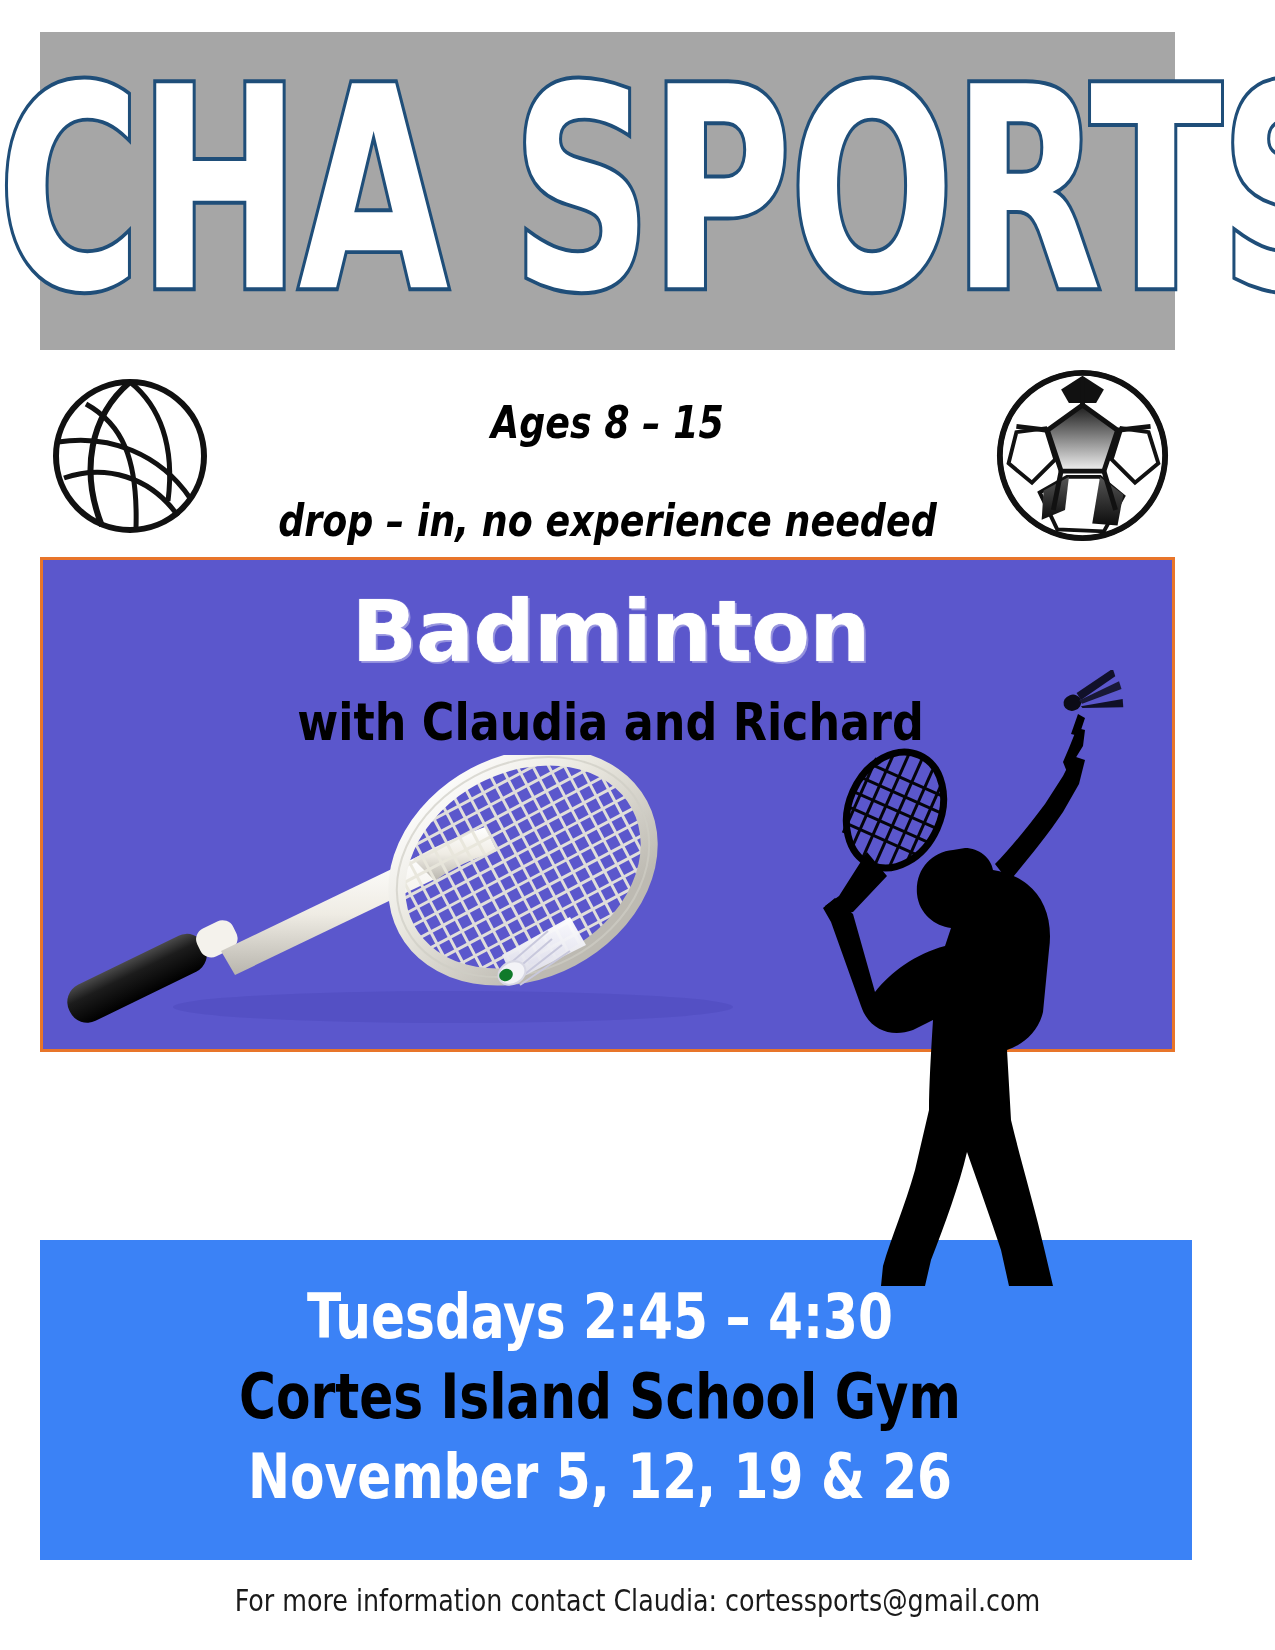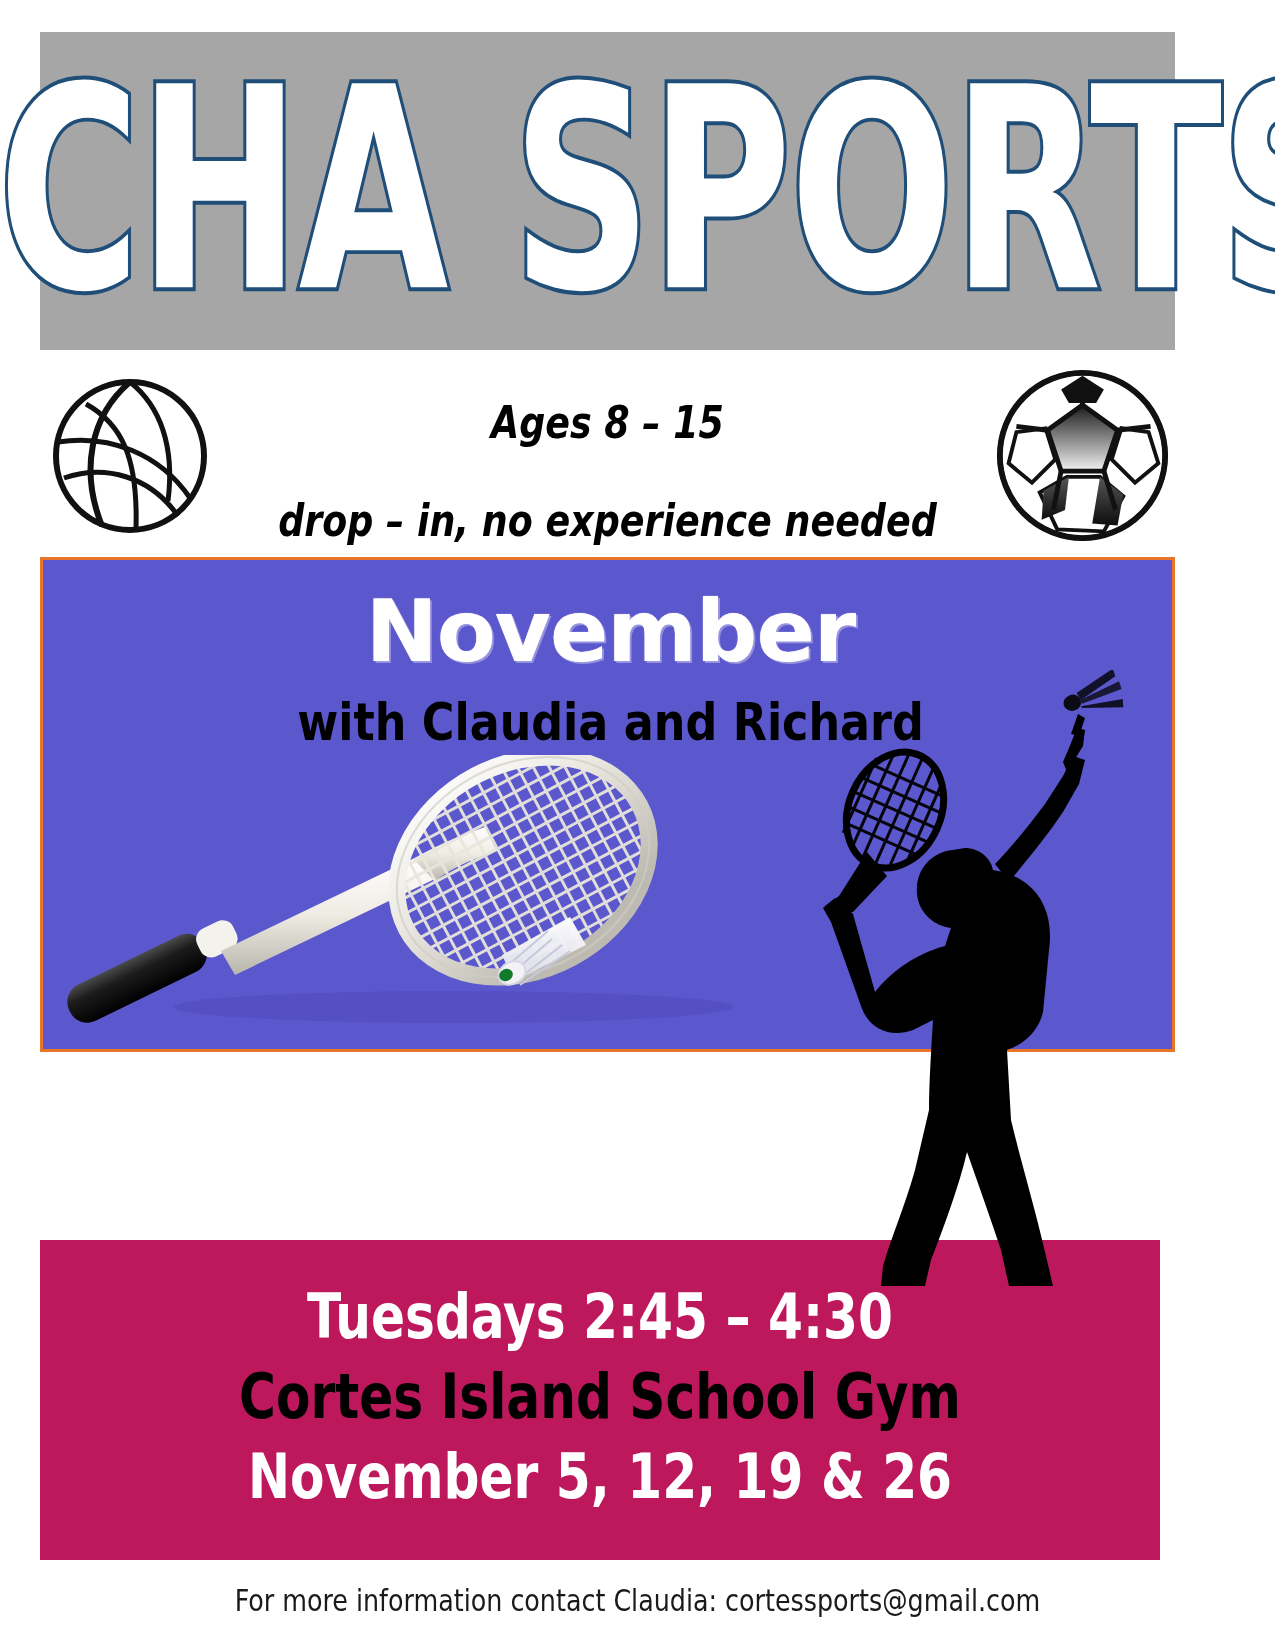--- a/index.html
+++ b/index.html
@@ -90,22 +90,23 @@
 
   
   .player{
     position:absolute;left:795px;top:700px;width:290px;height:590px;
     z-index:5;
   }
 
   
   .green-banner{
     position:absolute;left:40px;top:1240px;width:1120px;height:320px;
-    background:#be185d;
+    background:#3b82f6;
     z-index:1;
+    padding-left:32px;
   }
   .green-line{
     position:absolute;left:0;width:1120px;text-align:center;
     font-family:"Liberation Sans Narrow","DejaVu Sans Condensed","Liberation Sans",sans-serif;
     font-weight:700;
     font-size:62px;
     line-height:1;
     transform:scaleX(0.9);
     white-space:nowrap;
   }
@@ -167,21 +168,21 @@
       <polygon points="46,128 74,112 108,112 132,132 112,168 64,166" fill="#ffffff" stroke="#111" stroke-width="4"></polygon>
       <polygon points="50,126 76,112 72,146 48,156" fill="url(#sbg2)"></polygon>
       <polygon points="108,112 132,130 126,162 100,160" fill="url(#sbg2)"></polygon>
       <path d="M90 38 L126 64 L112 106 L68 106 L54 64 Z" fill="none" stroke="#111" stroke-width="5"></path>
       <path d="M90 38 L90 10 M126 64 L160 60 M54 64 L22 60 M68 106 L60 146 M112 106 L124 146" stroke="#111" stroke-width="5" fill="none"></path>
       <circle cx="90" cy="90" r="85" fill="none" stroke="#111" stroke-width="6"></circle>
     </svg>
   </div>
 
   <div class="purple-panel">
-    <div class="badminton-title">November</div>
+    <div class="badminton-title">Badminton</div>
     <div class="badminton-sub">with Claudia and Richard</div>
 
     <svg class="shuttle-small" viewBox="0 0 70 50">
       <g transform="rotate(-18 35 25)">
         <ellipse cx="13" cy="26" rx="9" ry="8" fill="#0b0b16"></ellipse>
         <path d="M20 18 L62 6 L62 14 L22 26 Z" fill="#11112a"></path>
         <path d="M20 26 L64 20 L64 28 L22 30 Z" fill="#191936"></path>
         <path d="M20 32 L62 38 L60 46 L21 34 Z" fill="#101027"></path>
       </g>
     </svg>

